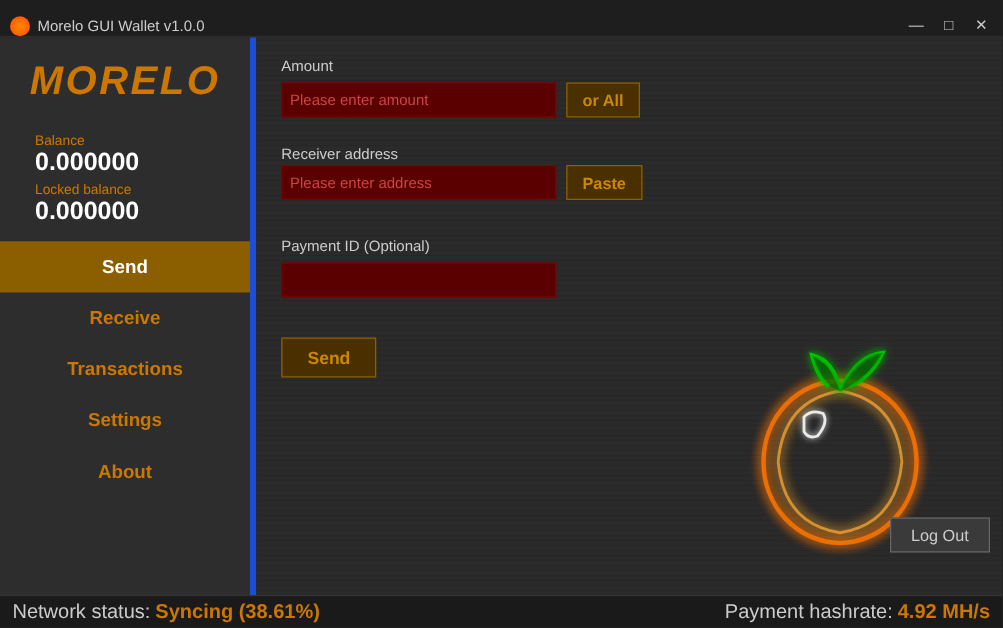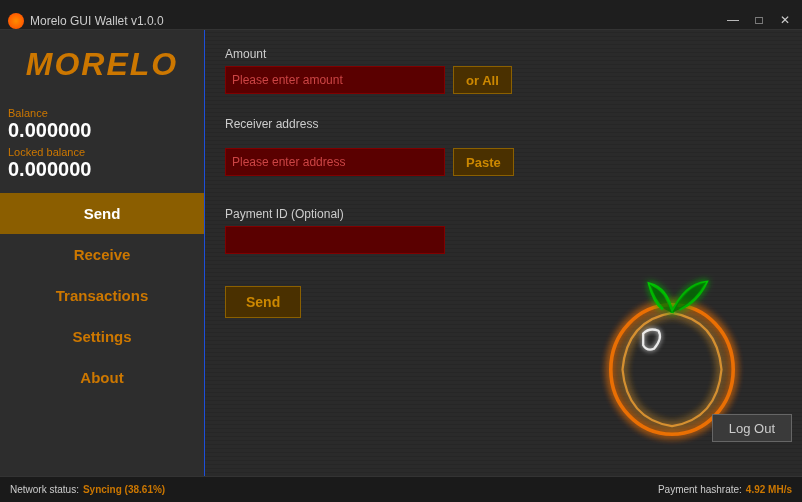--- a/index.html
+++ b/index.html
@@ -61,35 +61,35 @@
       width: 100%;
       height: calc(502px - 30px - 26px);
       background: #2a2a2a;
     }
 
     
     .sidebar {
       width: 205px;
       height: 100%;
       background: #2d2d2d;
-      border-right: 1px solid #1d4ed8;
+      border-right: 5px solid #1d4ed8;
       display: flex;
       flex-direction: column;
     }
     .sidebar-logo {
       padding: 16px;
       color: #cc7700;
       font-size: 32px;
       font-weight: bold;
       font-style: italic;
       letter-spacing: 2px;
       text-align: center;
     }
     .balance-section {
-      padding: 8px 8px 12px;
+      padding: 8px 28px 12px;
     }
     .balance-label {
       color: #cc7700;
       font-size: 11px;
     }
     .balance-value {
       color: #ffffff;
       font-size: 20px;
       font-weight: bold;
     }
@@ -213,21 +213,21 @@
       display: flex;
       align-items: center;
       padding: 0 10px;
       gap: 40px;
       justify-content: space-between;
     }
     .status-item {
       display: flex;
       align-items: center;
       gap: 4px;
-      font-size: 10px;
+      font-size: 16px;
     }
     .status-label {
       color: #ccc;
     }
     .status-value {
       color: #cc7700;
       font-weight: bold;
     }
 
     
@@ -286,21 +286,21 @@
       
       <div style="margin-bottom:4px;">
         <span class="form-label">Amount</span>
       </div>
       <div class="form-row amount-row">
         <input class="form-input" type="text" placeholder="Please enter amount" style="">
         <button class="btn-orange">or All</button>
       </div>
 
       
-      <div style="margin-bottom:16px;">
+      <div style="margin-bottom:0;">
         <span class="form-label">Receiver address</span>
       </div>
       <div class="form-row">
         <input class="form-input" type="text" placeholder="Please enter address" style="">
         <button class="btn-orange">Paste</button>
       </div>
 
       
       <div style="margin-bottom:4px;">
         <span class="form-label">Payment ID (Optional)</span>

